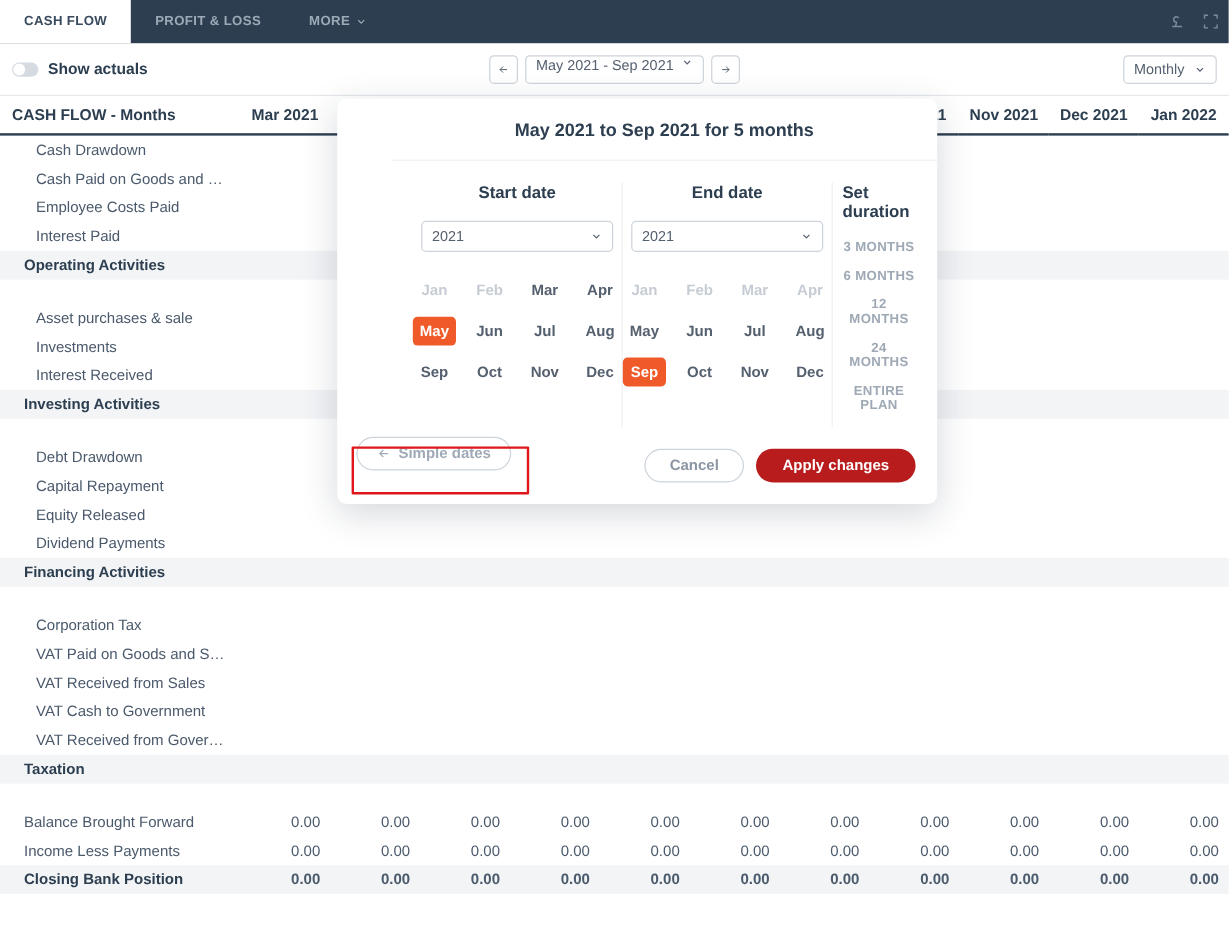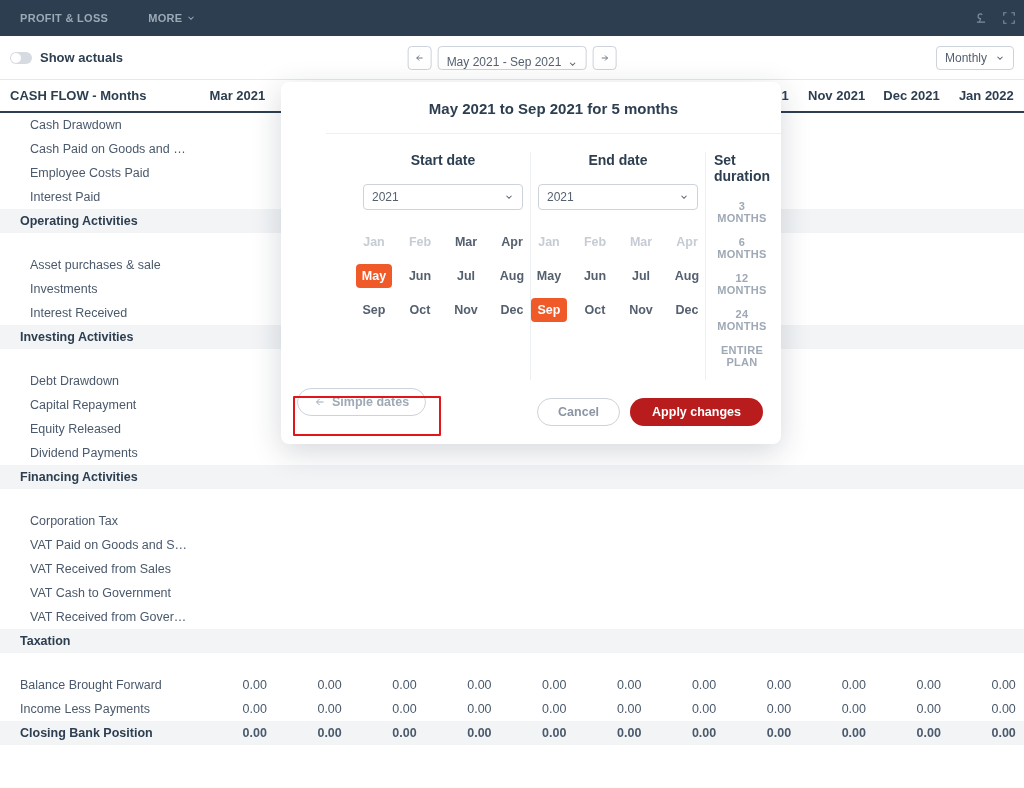--- a/index.html
+++ b/index.html
@@ -14,21 +14,21 @@
 .topnav-right svg { display: block; }
 
 
 .toolbar { height: 44px; display: flex; align-items: center; padding: 0 10px; border-bottom: 1px solid #e5e8ec; position: relative; }
 .toggle { width: 22px; height: 12px; background: #d6dbe1; border-radius: 12px; position: relative; margin-right: 8px; }
 .toggle::after { content:""; position:absolute; width:10px; height:10px; background:#fff; border-radius:50%; top:1px; left:1px; }
 .show-actuals { font-weight: 600; color: #2c3e50; font-size: 13px; }
 
 .toolbar-center { position: absolute; left: 50%; transform: translateX(-50%); display: flex; align-items: center; gap: 6px; }
 .navbtn { width: 24px; height: 24px; border: 1px solid #ccd3da; border-radius: 4px; display: flex; align-items: center; justify-content: center; color: #556070; background: #fff; cursor: pointer; }
-.range-select { border: 1px solid #ccd3da; border-radius: 4px; height: 24px; display: flex; align-items: flex-end; padding: 0 8px; font-size: 12px; color: #556070; background: #fff; cursor: pointer; gap: 6px; font-weight: 500; }
+.range-select { border: 1px solid #ccd3da; border-radius: 4px; height: 24px; display: flex; align-items: flex-start; padding: 0 8px; font-size: 12px; color: #556070; background: #fff; cursor: pointer; gap: 6px; font-weight: 500; }
 
 .toolbar-right { position:absolute; right: 10px; }
 .monthly-select { border: 1px solid #ccd3da; border-radius: 4px; height: 24px; display: flex; align-items: center; padding: 0 8px; font-size: 12px; color: #556070; background: #fff; cursor: pointer; gap: 8px; }
 
 
 .grid { display: grid; grid-template-columns: 200px repeat(11, 74.9px); }
 .header-row { display: contents; }
 .header-row > div { font-weight: 700; color: #2c3e50; font-size: 13px; border-bottom: 2px solid #2c3e50; padding: 8px 8px 8px 8px; }
 .header-row > div.mh { text-align: center; }
 .header-row > div:first-child { padding-left: 10px; }
@@ -40,21 +40,21 @@
 .row.section > .label { padding-left: 20px; font-weight: 700; color: #2c3e50; background: #f2f4f6; }
 .row.section > div { background: #f2f4f6; }
 .row.spacer > div { height: 20px; }
 .row.footer > .label { padding-left: 20px; }
 .row.footer.bold > div { font-weight: 700; background: #f2f4f6; }
 .row.footer.bold > .label { color: #2c3e50; }
 
 
 .popover { position: absolute; top: 82px; left: 281px; width: 500px; background: #fff; border-radius: 8px; box-shadow: 0 8px 30px rgba(30,40,60,0.18); z-index: 10; padding-bottom: 18px; padding-left: 45px; }
 .pop-title { text-align: center; font-weight: 700; color: #2c3e50; font-size: 15px; padding: 18px 0 16px; border-bottom: 1px solid #edf0f3; }
-.pop-body { display: flex; padding: 18px 18px 0 18px; gap: 0; margin-left: 12px; }
+.pop-body { display: flex; padding: 18px 18px 0 18px; gap: 0; }
 .col { display: flex; flex-direction: column; align-items: center; }
 .col.left { width: 190px; border-right: 1px solid #edf0f3; }
 .col.mid { width: 190px; border-right: 1px solid #edf0f3; }
 .col.right { width: 100px; padding-left: 8px; }
 .col-head { font-weight: 700; color: #2c3e50; font-size: 14px; margin-bottom: 16px; }
 .year-select { border: 1px solid #ccd3da; border-radius: 4px; width: 160px; height: 26px; display:flex; align-items:center; justify-content:space-between; padding: 0 8px; color:#556070; font-size:12px; margin-bottom: 20px; cursor: pointer; }
 .month-grid { display: grid; grid-template-columns: repeat(4, 36px); gap: 10px 10px; justify-content: center; }
 .m { width: 36px; height: 24px; display:flex; align-items:center; justify-content:center; font-size: 12.5px; font-weight: 600; color: #55606f; border-radius: 4px; cursor: pointer; }
 .m.dis { color: #c6ccd4; cursor: default; }
 .m.sel { background: #ef5a28; color: #fff; }
@@ -66,20 +66,21 @@
 .pill.simple { border:1px solid #ccd3da; color:#a0aab6; padding: 0 16px; background:#fff; display:flex; gap:6px; }
 
 .simple-wrap { position:absolute; left: 16px; bottom: 28px; }
 .highlight-box { position:absolute; border: 2px solid #e0161a; border-radius: 1px; pointer-events:none; }
 .chev svg, .navbtn svg { display:block; }
 </style>
 </head>
 <body>
 
 <div class="topnav" id="nav-tabs">
+  <div class="tab active">CASH FLOW</div>
     <div class="tab">PROFIT &amp; LOSS</div>
     <div class="tab">MORE<span class="chev">
         <svg width="10" height="10" viewBox="0 0 24 24" fill="none" stroke="currentColor" stroke-width="2.5">
           <path d="M6 9l6 6 6-6"></path>
         </svg>
       </span></div>
     <div class="topnav-right">
     <span>
         <svg width="14" height="14" viewBox="0 0 24 24" fill="none" stroke="currentColor" stroke-width="2">
           <path d="M5 19h14M9 19c1-2 2-3 2-6-3 0-4-1-4-3.5S8.5 5 11 5c1.5 0 2.5 1 3 2"></path>

